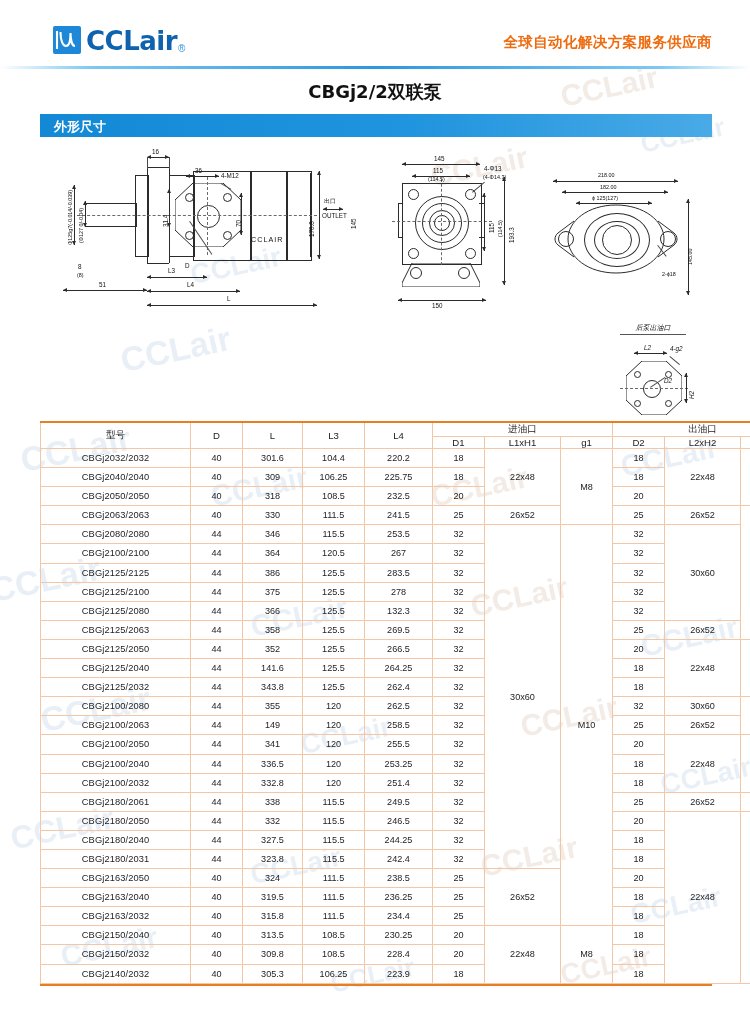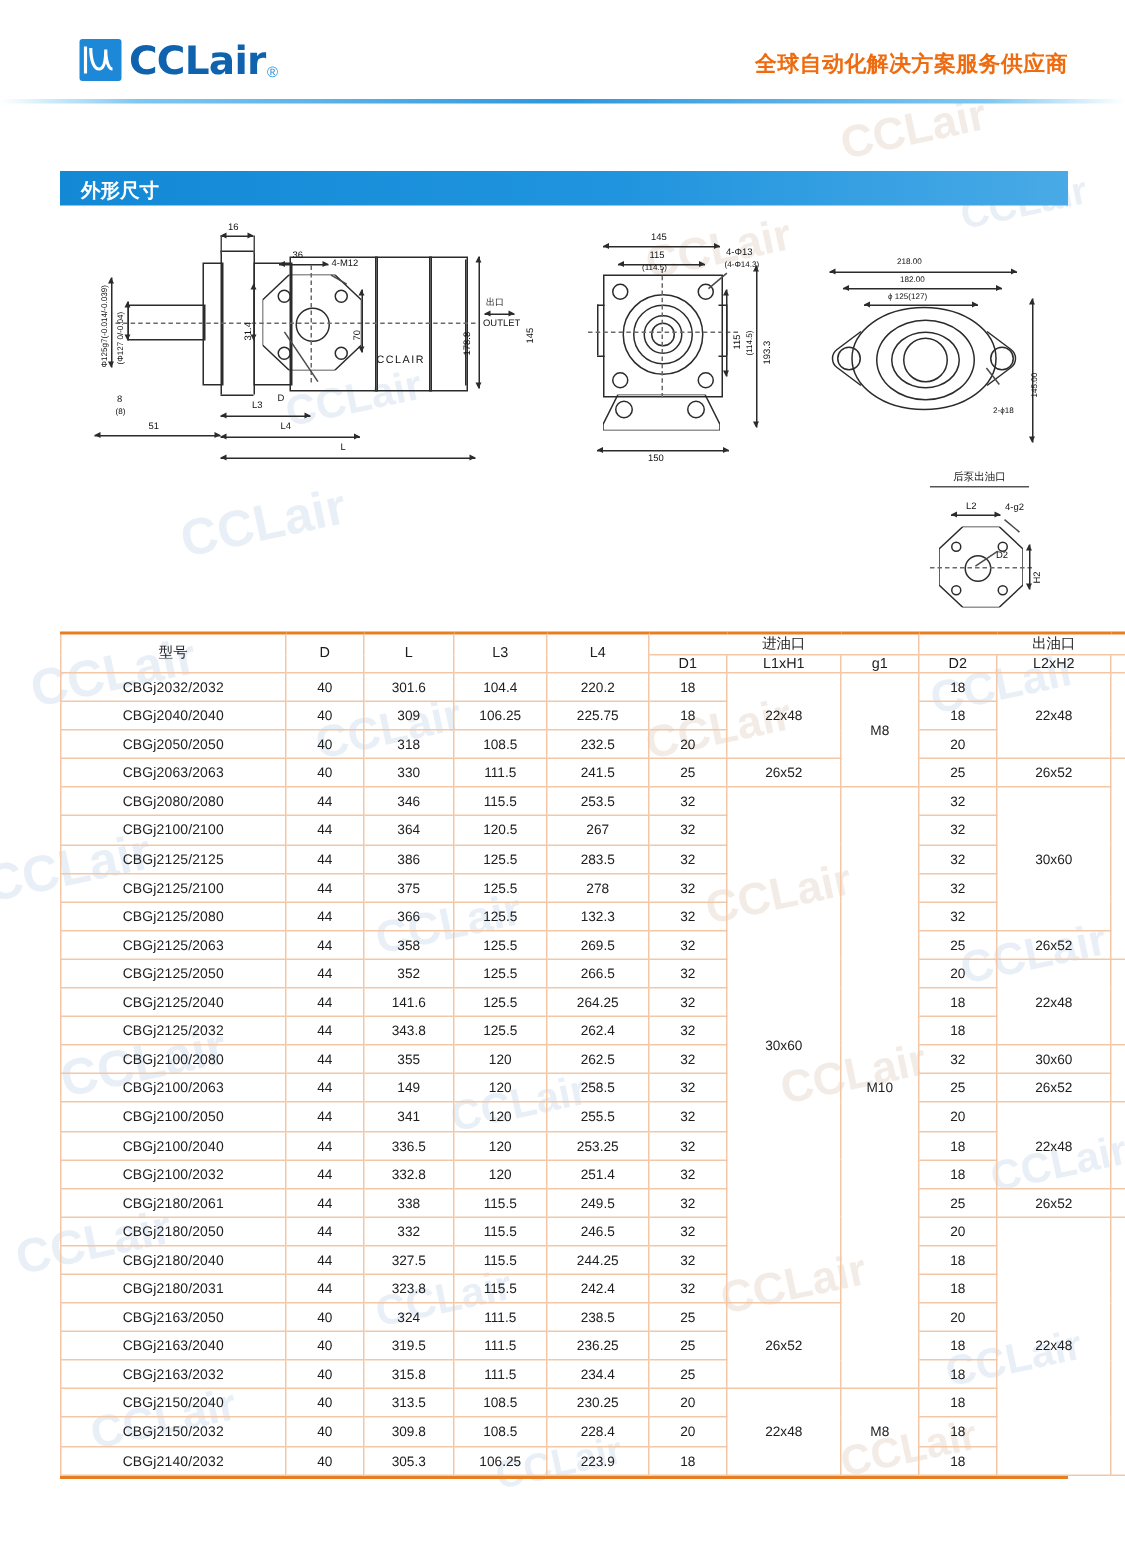--- a/index.html
+++ b/index.html
@@ -126,20 +126,21 @@
                    M15.5 5 C15.5 13, 17.5 18, 20 18" fill="none" stroke="#ffffff" stroke-width="2.1"></path>
         </svg>
       </span>
       <span class="logo-text">CCLair</span>
       <span class="logo-reg">®</span>
     </div>
     <div class="slogan">全球自动化解决方案服务供应商</div>
     <div class="header-rule"></div>
   </div>
 
+  <div class="doc-title">CBGj2/2双联泵</div>
   <div class="section-bar">
     <span>外形尺寸</span>
   </div>
 
   <div class="drawings">
 
     <div class="dwg" style="left:55px;top:0;width:300px;height:170px;">
 
       <div class="rect" style="left:30px;top:58px;width:50px;height:22px;"></div>
 
@@ -297,21 +298,21 @@
       <div class="lbl s" style="left:60px;top:17px;">182.00</div>
       <div class="arrow-h" style="left:36px;top:36px;width:76px;"></div>
       <div class="lbl s" style="left:52px;top:28px;">ϕ 125(127)</div>
       <div class="arrow-v" style="left:148px;top:32px;height:96px;"></div>
       <div class="lbl s vlbl" style="left:147px;top:98px;">145.00</div>
       <div class="lbl s" style="left:122px;top:104px;">2-ϕ18</div>
       <div class="ln thin" style="left:118px;top:78px;width:14px;height:1px;transform:rotate(52deg);transform-origin:0 0;"></div>
     </div>
 
 
-    <div class="dwg" style="left:612px;top:168px;width:90px;height:105px;">
+    <div class="dwg" style="left:612px;top:178px;width:90px;height:105px;font-style:italic;">
       <div class="port-title" style="left:8px;top:0;width:66px;">后泵出油口</div>
       <div class="poly" style="left:14px;top:38px;width:56px;height:54px;">
         <svg width="56" height="54" viewBox="0 0 56 54">
           <polygon points="16,0 40,0 56,15 56,39 40,54 16,54 0,39 0,15" fill="none" stroke="#2b2b2b" stroke-width="1"></polygon>
         </svg>
       </div>
       <div class="circ" style="left:31px;top:57px;width:16px;height:16px;"></div>
       <div class="circ" style="left:22px;top:48px;width:5px;height:5px;"></div>
       <div class="circ" style="left:53px;top:48px;width:5px;height:5px;"></div>
       <div class="circ" style="left:22px;top:77px;width:5px;height:5px;"></div>

